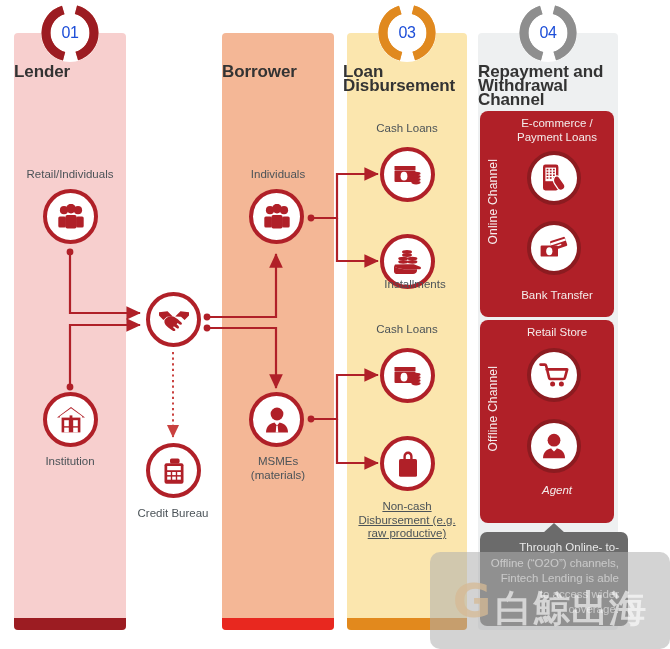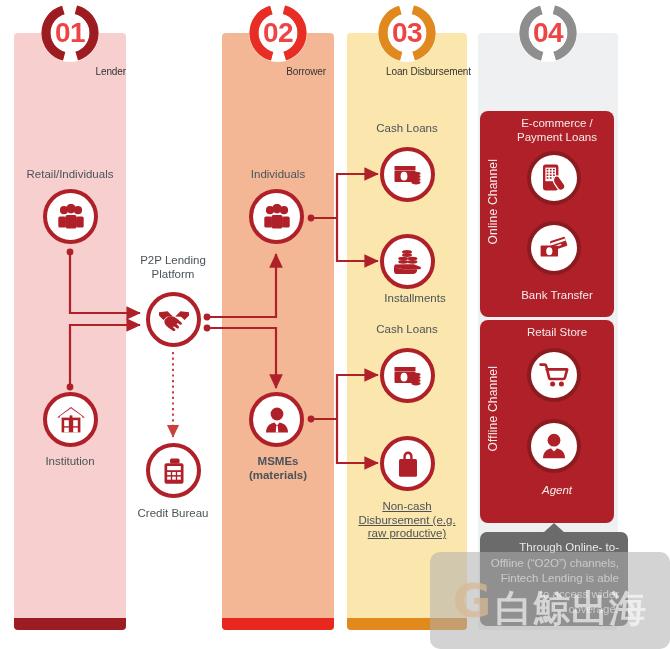--- a/index.html
+++ b/index.html
@@ -16,40 +16,40 @@
   .col-panel {
     position: absolute;
     border-radius: 4px;
     overflow: hidden;
   }
   .col-panel .foot {
     position: absolute; left: 0; right: 0; bottom: 0; height: 12px;
   }
   .col-title {
     position: absolute;
-    text-align: right;
-    font-size: 10px;
-    font-weight: normal;
+    text-align: left;
+    font-size: 17px;
+    font-weight: bold;
     color: #333333;
     line-height: 14px;
     letter-spacing: -0.1px;
   }
 
   
   .badge {
     position: absolute;
     width: 58px; height: 58px;
     border-radius: 50%;
     background: #ffffff;
   }
   .badge .ringwrap { position: absolute; inset: 0; }
   .badge .num {
     position: absolute; inset: 0;
     display: flex; align-items: center; justify-content: center;
-    font-size: 28px; font-weight: bold; color: #ef4444;
+    font-size: 16px; font-weight: normal; color: #1d4ed8;
     letter-spacing: -0.5px;
   }
 
   
   .node {
     position: absolute;
     border-radius: 50%;
     background: #ffffff;
     display: flex; align-items: center; justify-content: center;
   }
@@ -153,30 +153,20 @@
       <svg width="58" height="58" viewBox="0 0 58 58">
         <circle cx="29" cy="29" r="24" fill="none" stroke="#d9826e" stroke-width="9" stroke-dasharray="62 13 62 13" stroke-dashoffset="31.5" transform="rotate(180 29 29)"></circle>
         <circle cx="29" cy="29" r="24" fill="none" stroke="#9c1c22" stroke-width="9" stroke-dasharray="62 13 62 13" stroke-dashoffset="31.5"></circle>
         <circle cx="29" cy="29" r="19" fill="#ffffff"></circle>
       </svg>
     </div>
     <div class="num">01</div>
   </div>
   <div class="col-title" style="left:14px; top:65px; width:112px;">Lender</div>
 
-  <div class="badge" style="left:249px; top:4px;">
-    <div class="ringwrap">
-      <svg width="58" height="58" viewBox="0 0 58 58">
-        <circle cx="29" cy="29" r="24" fill="none" stroke="#f0805c" stroke-width="9" stroke-dasharray="62 13 62 13" stroke-dashoffset="31.5" transform="rotate(180 29 29)"></circle>
-        <circle cx="29" cy="29" r="24" fill="none" stroke="#e82d25" stroke-width="9" stroke-dasharray="62 13 62 13" stroke-dashoffset="31.5"></circle>
-        <circle cx="29" cy="29" r="19" fill="#ffffff"></circle>
-      </svg>
-    </div>
-    <div class="num">02</div>
-  </div>
   <div class="col-title" style="left:222px; top:65px; width:104px;">Borrower</div>
 
   <div class="badge" style="left:378px; top:4px;">
     <div class="ringwrap">
       <svg width="58" height="58" viewBox="0 0 58 58">
         <circle cx="29" cy="29" r="24" fill="none" stroke="#efa349" stroke-width="9" stroke-dasharray="62 13 62 13" stroke-dashoffset="31.5" transform="rotate(180 29 29)"></circle>
         <circle cx="29" cy="29" r="24" fill="none" stroke="#e0891f" stroke-width="9" stroke-dasharray="62 13 62 13" stroke-dashoffset="31.5"></circle>
         <circle cx="29" cy="29" r="19" fill="#ffffff"></circle>
       </svg>
     </div>
@@ -186,20 +176,24 @@
 
   <div class="badge" style="left:519px; top:4px;">
     <div class="ringwrap">
       <svg width="58" height="58" viewBox="0 0 58 58">
         <circle cx="29" cy="29" r="24" fill="none" stroke="#b5b5b5" stroke-width="9" stroke-dasharray="62 13 62 13" stroke-dashoffset="31.5" transform="rotate(180 29 29)"></circle>
         <circle cx="29" cy="29" r="24" fill="none" stroke="#8e8e8e" stroke-width="9" stroke-dasharray="62 13 62 13" stroke-dashoffset="31.5"></circle>
         <circle cx="29" cy="29" r="19" fill="#ffffff"></circle>
       </svg>
     </div>
     <div class="num">04</div>
+  </div>
+  <div class="col-title" style="left:478px; top:65px; width:140px;">
+    <span>Repayment and</span><br>
+    <span>Withdrawal Channel</span>
   </div>
 
   <svg class="arrows" width="670" height="649">
     <defs>
       <marker id="ah" markerWidth="7" markerHeight="7" refX="6.2" refY="3.5" orient="auto">
         <path d="M0,0.4 L6.6,3.5 L0,6.6 Z" fill="#b02028"></path>
       </marker>
       <marker id="ahd" markerWidth="7" markerHeight="7" refX="6.2" refY="3.5" orient="auto">
         <path d="M0,0.4 L6.6,3.5 L0,6.6 Z" fill="#c9413f"></path>
       </marker>
@@ -252,24 +246,20 @@
         <rect x="8.2" y="14.2" width="4.6" height="6" fill="#ffffff"></rect>
         <rect x="17.2" y="14.2" width="4.6" height="6" fill="#ffffff"></rect>
         <rect x="8.2" y="21.6" width="4.6" height="4.8" fill="#ffffff"></rect>
         <rect x="17.2" y="21.6" width="4.6" height="4.8" fill="#ffffff"></rect>
         <rect x="13.6" y="9.4" width="2.8" height="3.4" fill="#b02028"></rect>
       </svg>
     </span>
   </div>
   <div class="node-label" style="left:10px; top:455px; width:120px;">Institution</div>
 
-  <div class="node-label" style="left:123px; top:254px; width:100px;">
-    <span>P2P Lending</span><br>
-    <span>Platform</span>
-  </div>
   <div class="node red" style="left:146px; top:292px; width:55px; height:55px;">
     <span>
       <svg width="32" height="26" viewBox="0 0 32 26">
         <path d="M1 5.2 L9.5 4.2 L14.8 9.4 L9 9.8 L5.4 13 L1 8.4 Z" fill="#b02028"></path>
         <path d="M31 5.2 L22.5 4.2 L17.2 9.4 L23 9.8 L26.6 13 L31 8.4 Z" fill="#b02028"></path>
         <path d="M9.2 10.6 C11.6 9.2 13.6 8.6 16 9.8 C18.4 11 21.4 13.6 23.4 15.4 C24.4 16.3 23.9 17.6 22.8 17.7 C21.9 17.8 20.6 16.8 19.6 16 L18.6 17.2 C19.8 18.2 21 19.2 21 20.2 C21 21.2 19.9 21.8 18.9 21.2 L15.8 19.2 L15.2 20.5 C16.4 21.4 17.5 22.1 17.4 23.1 C17.3 24 16.2 24.4 15.3 23.9 C13.4 22.8 10.6 20.7 8.6 18.9 C7.2 17.6 6.2 15.8 6.4 14.2 Z" fill="#b02028"></path>
         <path d="M6.2 13.2 L9.2 10.4 L12 12.8 L8.6 15.6 Z" fill="#b02028"></path>
       </svg>
     </span>
   </div>
@@ -308,21 +298,21 @@
   <div class="node red" style="left:249px; top:392px; width:55px; height:55px;">
     <span>
       <svg width="28" height="28" viewBox="0 0 28 28">
         <circle cx="14" cy="8" r="6.4" fill="#b02028"></circle>
         <path d="M3 26.4 C3 19.8 8 16.2 14 16.2 C20 16.2 25 19.8 25 26.4 Z" fill="#b02028"></path>
         <path d="M11.4 16.6 L14 19.6 L16.6 16.6 L14.8 15.6 L13.2 15.6 Z" fill="#ffffff"></path>
         <path d="M13.3 19.8 L14.7 19.8 L15.3 26.4 L12.7 26.4 Z" fill="#ffffff"></path>
       </svg>
     </span>
   </div>
-  <div class="node-label" style="left:218px; top:455px; width:120px;font-weight:bold;">
+  <div class="node-label" style="left:218px; top:455px; width:120px;">
     <span>MSMEs</span><br>
     <span>(materials)</span>
   </div>
 
   <div class="node-label" style="left:347px; top:122px; width:120px;">Cash Loans</div>
   <div class="node red" style="left:380px; top:147px; width:55px; height:55px;">
     <span>
       <svg width="30" height="24" viewBox="0 0 30 24">
         <rect x="1.5" y="3" width="21" height="4.2" fill="#b02028"></rect>
         <rect x="1.5" y="7.6" width="21" height="11.4" rx="1" fill="#b02028"></rect>
@@ -342,21 +332,21 @@
         <ellipse cx="14" cy="6.1" rx="5" ry="1.9" fill="#b02028"></ellipse>
         <ellipse cx="10.2" cy="9.6" rx="5" ry="1.9" fill="#b02028"></ellipse>
         <ellipse cx="19.4" cy="9.6" rx="5" ry="1.9" fill="#b02028"></ellipse>
         <ellipse cx="10.2" cy="12.8" rx="5" ry="1.9" fill="#b02028"></ellipse>
         <ellipse cx="19.4" cy="12.8" rx="5" ry="1.9" fill="#b02028"></ellipse>
         <path d="M1 17.8 C1 17.8 6 20.2 12 20.2 L26.6 20.2 C28 20.2 28.6 18.6 27.2 17.8 L20.8 15.2 L12.4 15.2 L2 15.4 Z" fill="#b02028"></path>
         <path d="M1 17.6 L1 22.4 C1 24 2.4 25 4.6 25 L20 25 C22.2 25 24 23.6 24 21.6 L24 20.2 L11.2 20.2 C5.6 20.2 1 17.6 1 17.6 Z" fill="#b02028"></path>
       </svg>
     </span>
   </div>
-  <div class="node-label" style="left:347px; top:292px; width:136px;">Installments</div>
+  <div class="node-label" style="left:347px; top:278px; width:136px;">Installments</div>
 
   <div class="node-label" style="left:347px; top:323px; width:120px;">Cash Loans</div>
   <div class="node red" style="left:380px; top:348px; width:55px; height:55px;">
     <span>
       <svg width="30" height="24" viewBox="0 0 30 24">
         <rect x="1.5" y="3" width="21" height="4.2" fill="#b02028"></rect>
         <rect x="1.5" y="7.6" width="21" height="11.4" rx="1" fill="#b02028"></rect>
         <ellipse cx="11" cy="13.2" rx="3.4" ry="4.4" fill="#ffffff"></ellipse>
         <ellipse cx="23" cy="10.6" rx="4.6" ry="1.8" fill="#b02028"></ellipse>
         <ellipse cx="23" cy="13.6" rx="4.6" ry="1.8" fill="#b02028"></ellipse>

